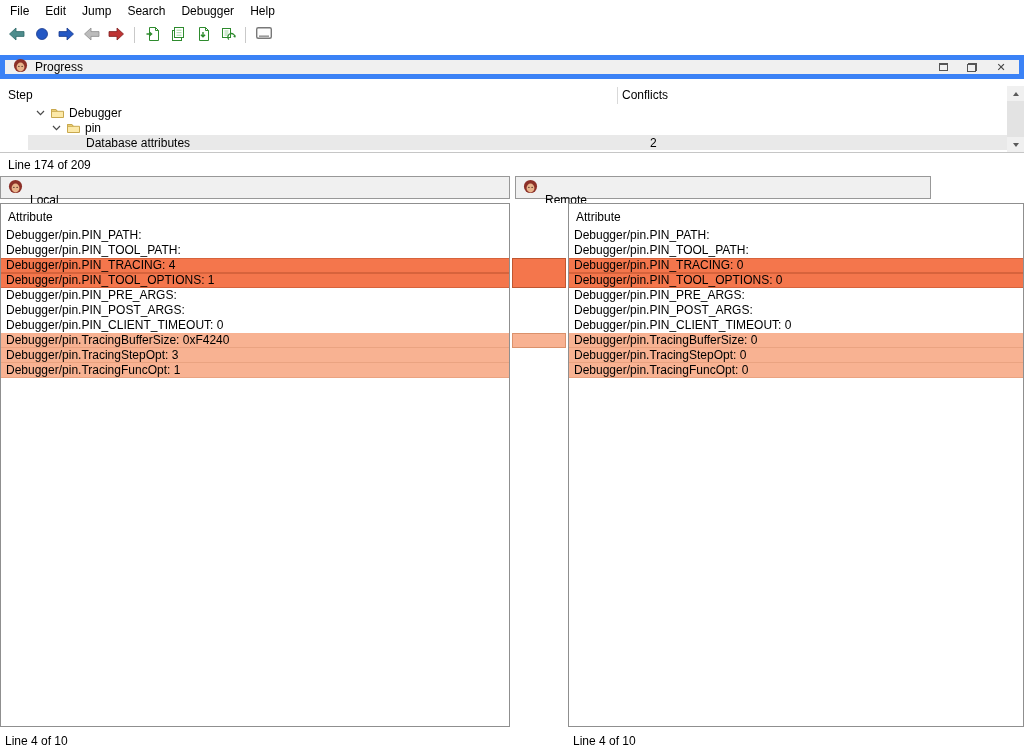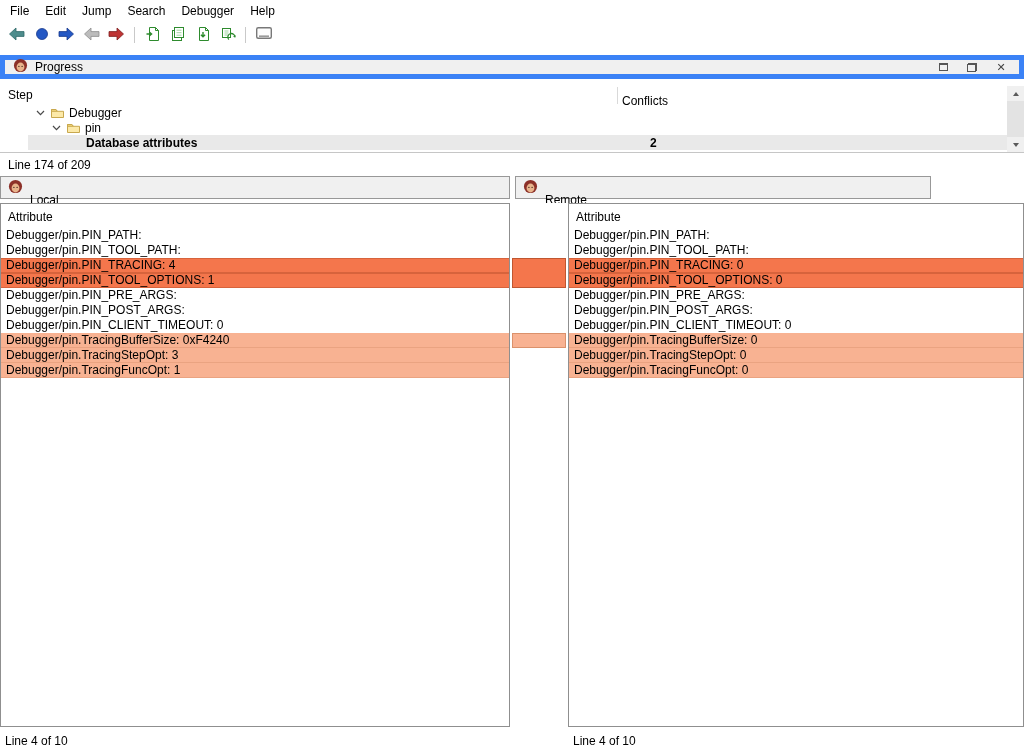--- a/index.html
+++ b/index.html
@@ -24,26 +24,26 @@
   .glyph-max { width:9px; height:8px; border:1px solid #555; border-top:2px solid #555; }
   .glyph-restore { position:relative; width:10px; height:9px; }
   .glyph-restore::before { content:""; position:absolute; right:0; top:0; width:7px; height:6px; border:1px solid #555; }
   .glyph-restore::after { content:""; position:absolute; left:0; bottom:0; width:7px; height:6px; border:1px solid #555; background:#f0f0f0; }
   .glyph-close::before { content:"✕"; font-size:11px; color:#444; }
 
   
   .tree-wrap { position:absolute; left:0; right:0; top:86px; height:67px; border-bottom:1px solid #c6c6c6; background:#fff; }
   .tree-header { position:absolute; top:0; left:0; right:17px; height:19px; background:#fff;padding-left:28px; }
   .th-step { position:absolute; left:8px; top:2px; }
-  .th-conflicts { position:absolute; left:622px; top:8px; }
+  .th-conflicts { position:absolute; left:622px; top:2px; }
   .col-div { position:absolute; left:617px; top:1px; height:17px; width:1px; background:#d9d9d9; }
   .tree-body { position:absolute; top:19px; left:0; right:17px; }
   .tree-row { position:relative; height:15px; display:flex; align-items:center; white-space:nowrap;margin-left:28px; }
   .tree-row.selected { background:var(--selection); }
-  .tree-row.bold .lbl, .tree-row.bold .conf { font-weight:bold;text-align:center; }
+  .tree-row.bold .lbl, .tree-row.bold .conf { font-weight:normal;text-align:center; }
   .tree-row .chev { width:14px; display:inline-flex; align-items:center; }
   .tree-row .fold { width:19px; display:inline-flex; align-items:center; }
   .tree-row .conf { position:absolute; left:622px; }
   .ind { display:inline-block; height:1px; }
 
   
   .vscroll { position:absolute; right:0; top:0; width:17px; height:66px; background:#f2f2f2; }
   .vs-btn { position:absolute; left:0; width:17px; height:15px; background:#f0f0f0; display:flex; align-items:center; justify-content:center; }
   .vs-up { top:0; } .vs-down { bottom:0; }
   .tri-up { width:0; height:0; border-left:3.5px solid transparent; border-right:3.5px solid transparent; border-bottom:4px solid #5a5a5a; }

